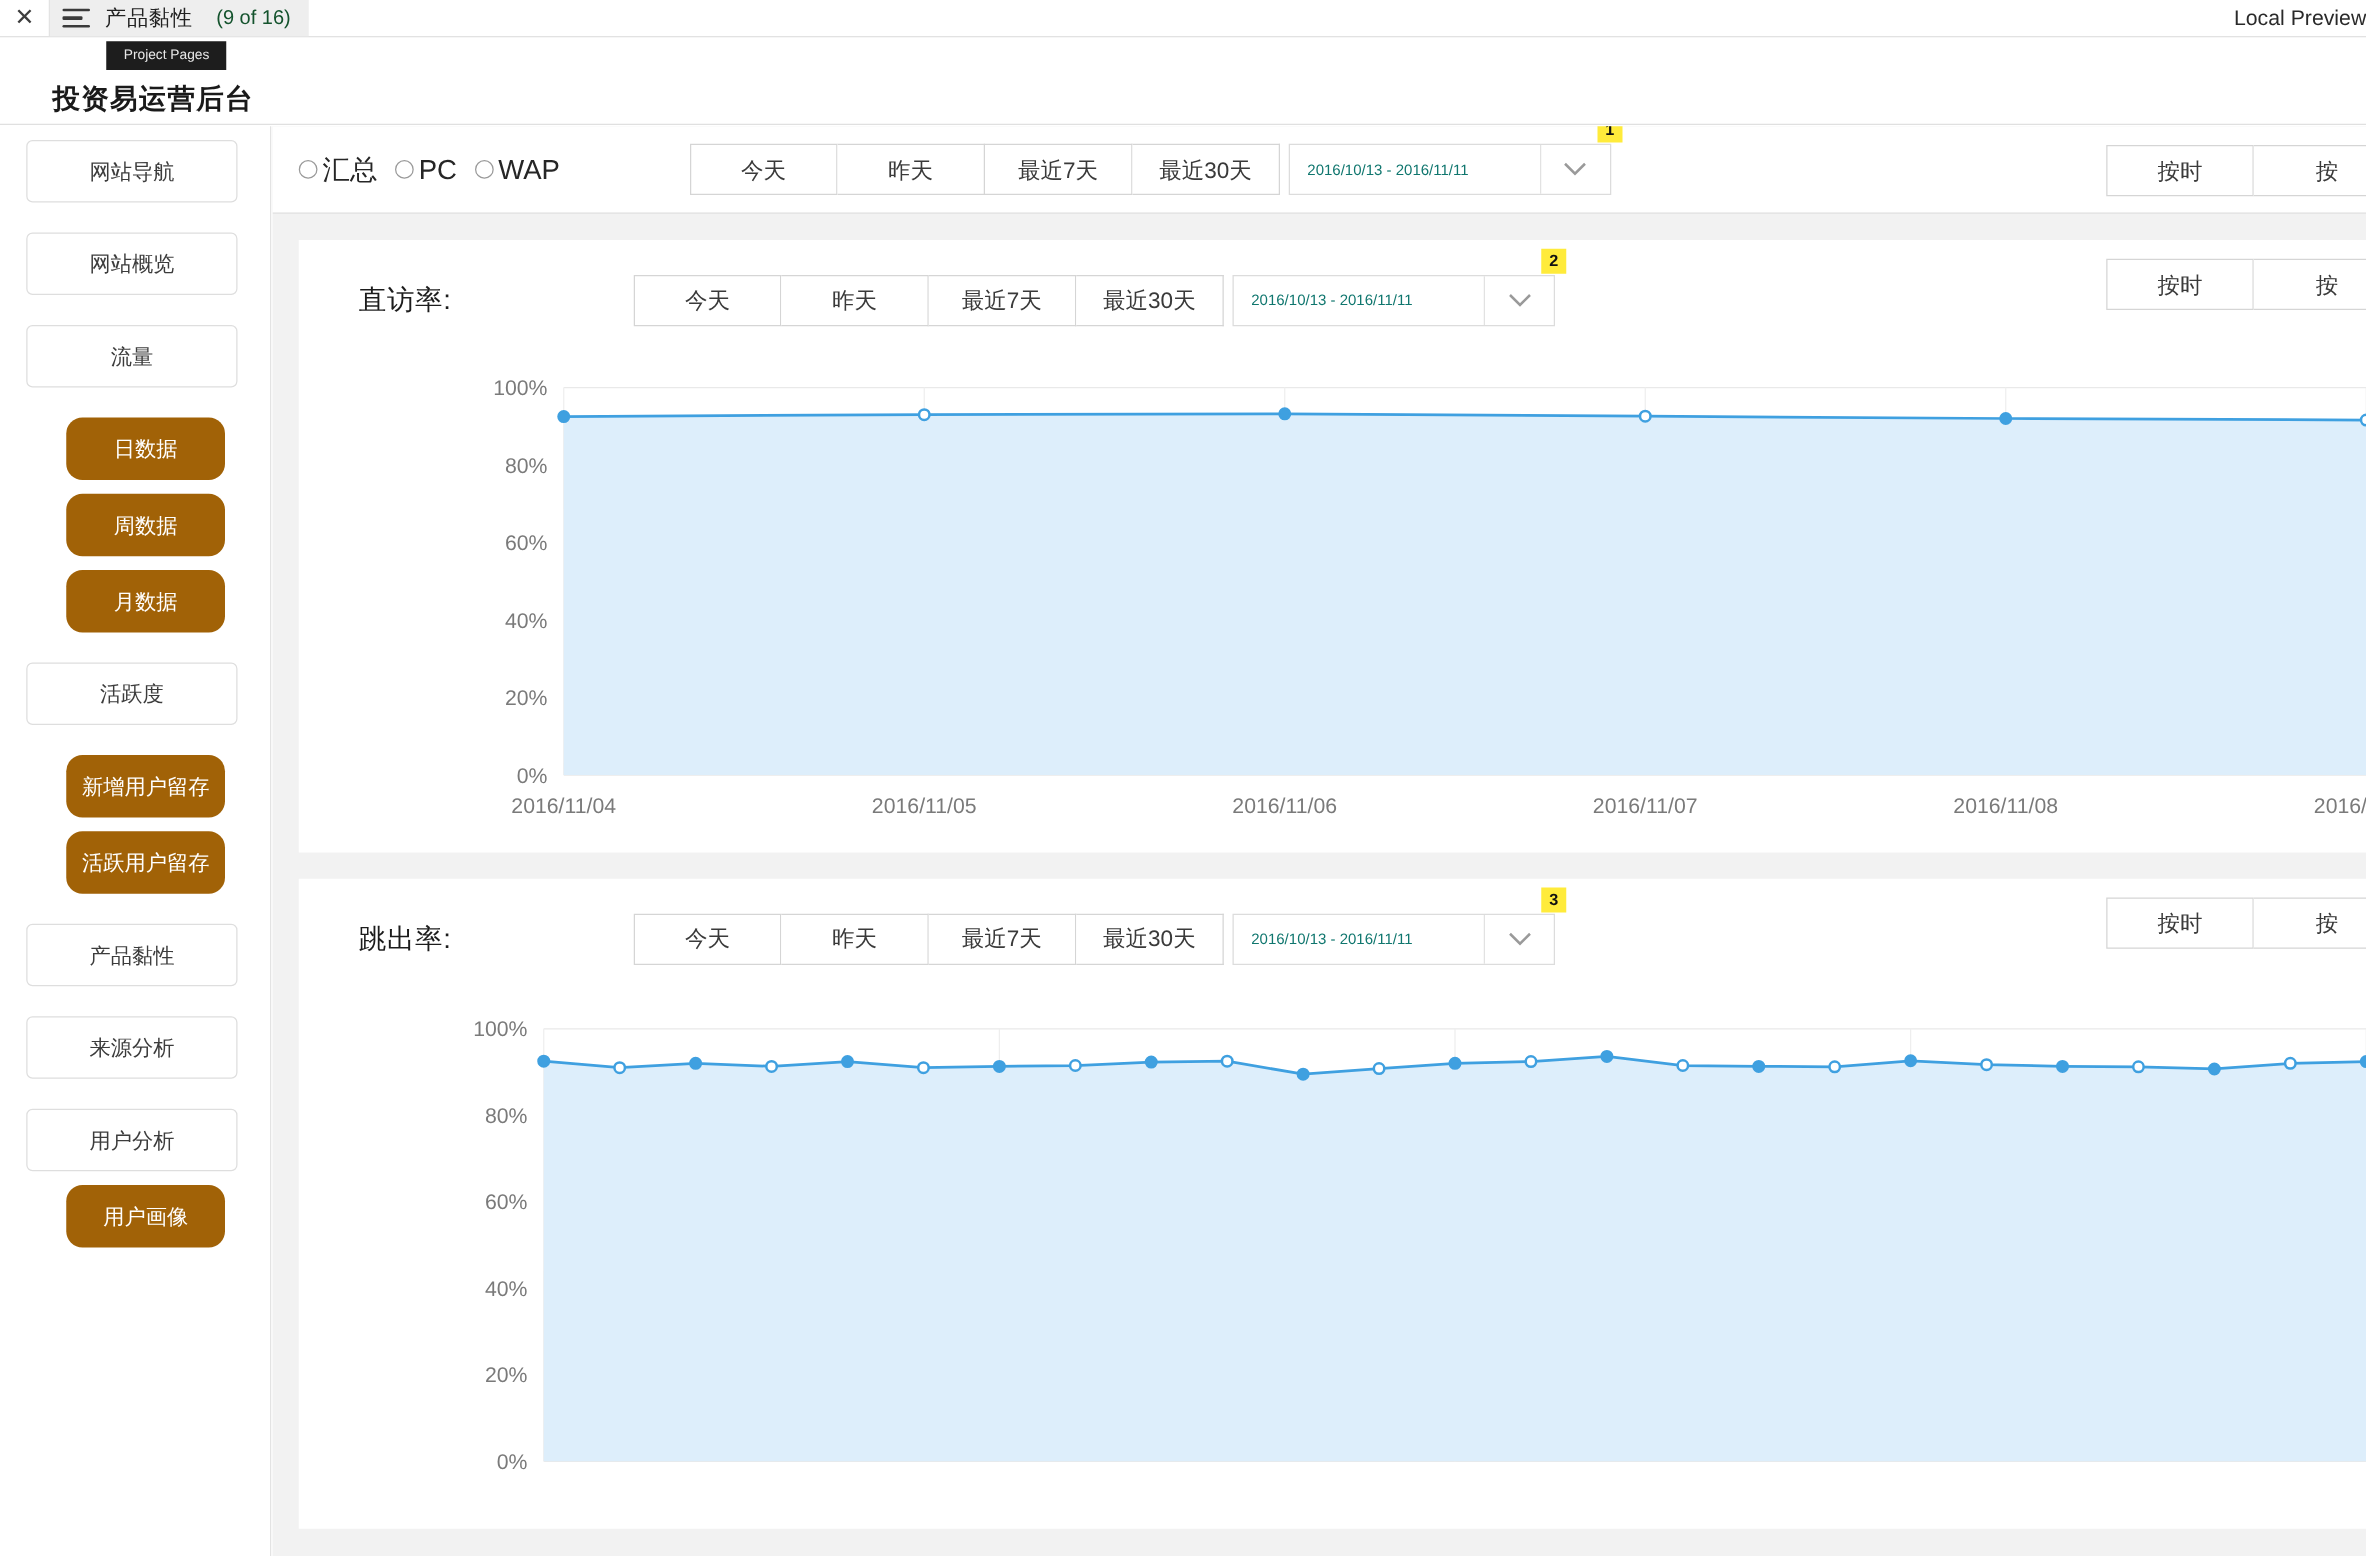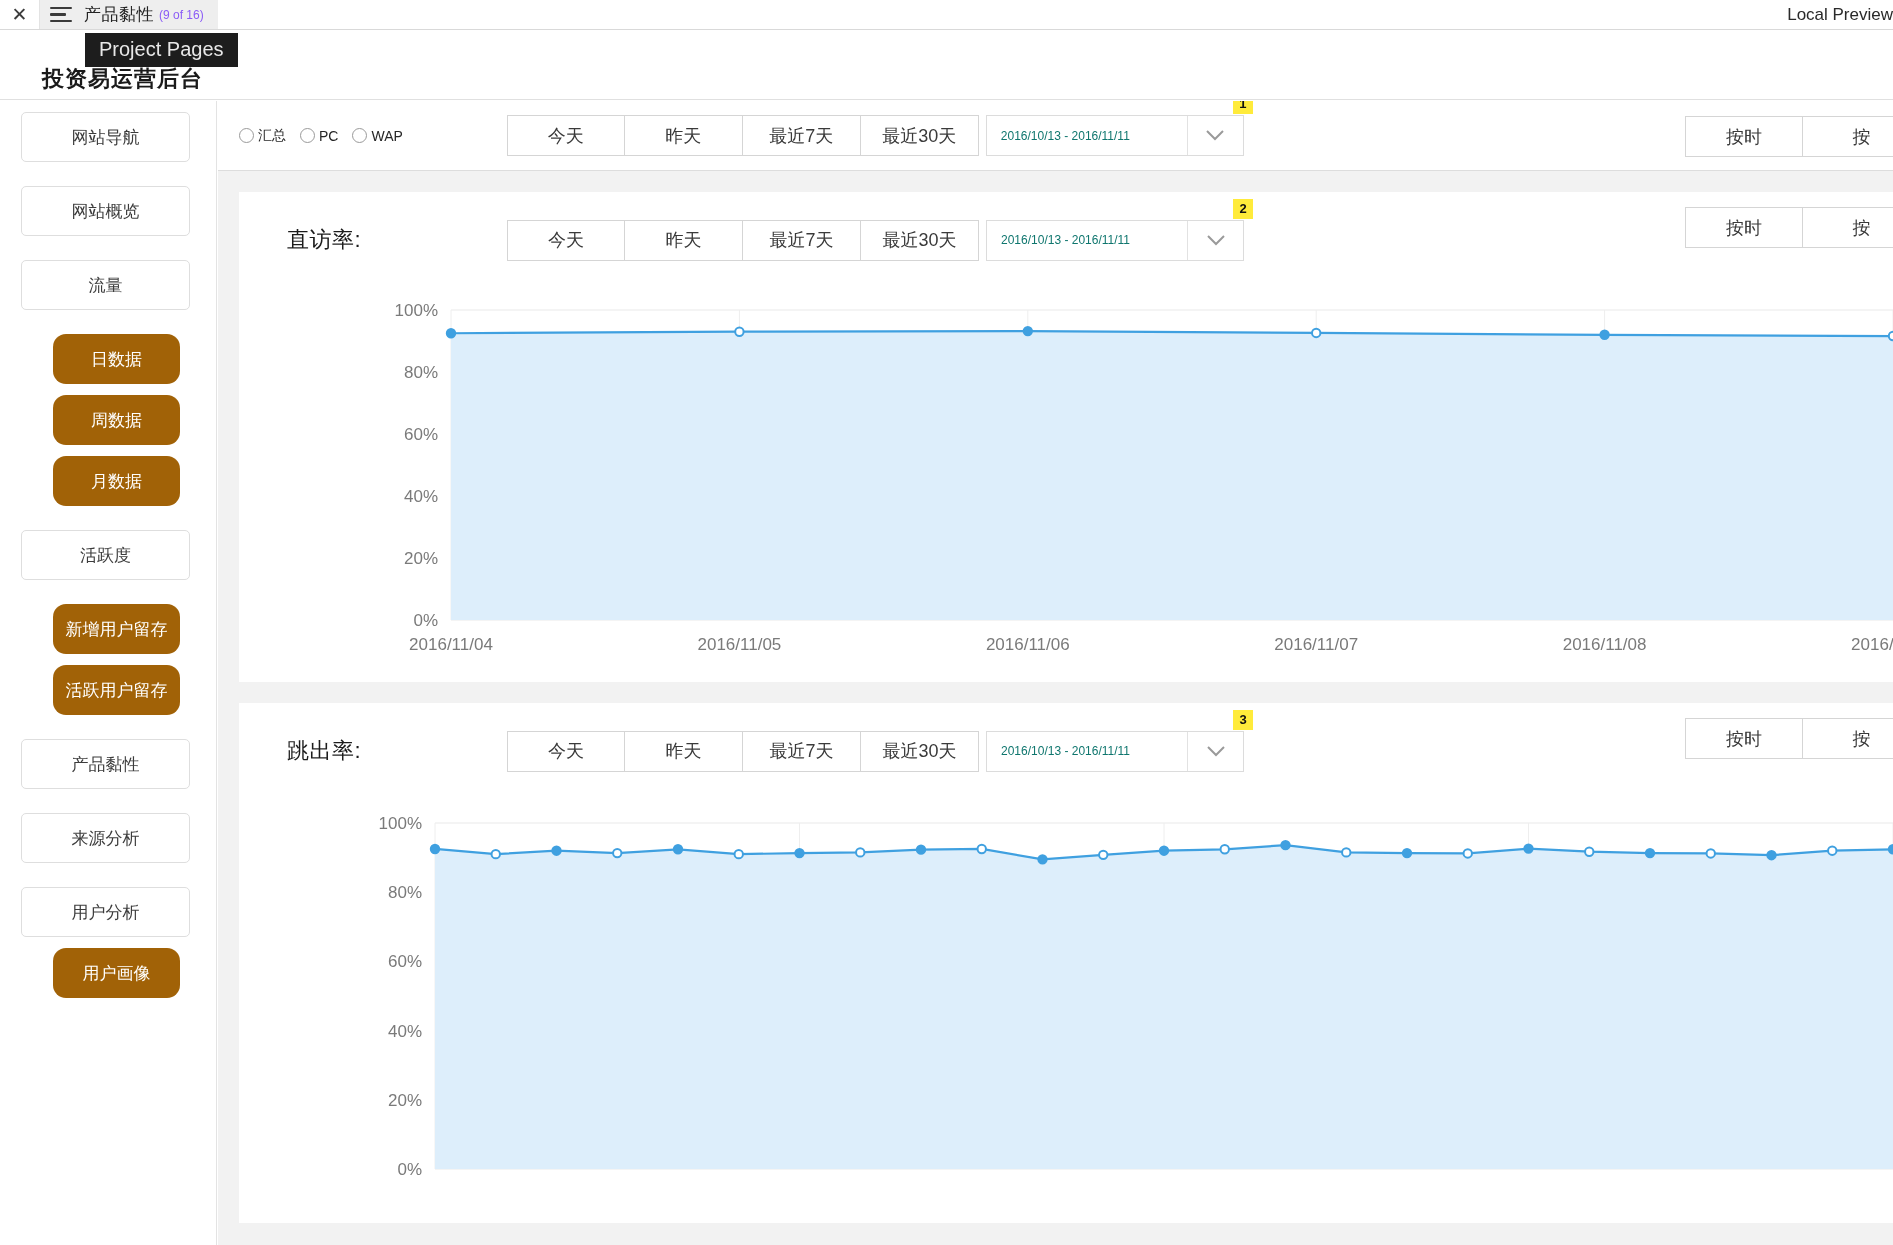--- a/index.html
+++ b/index.html
@@ -39,37 +39,37 @@
     margin-right: 12px;
   }
   .hamburger span { display: block; height: 2.5px; background: #3a3a3a; border-radius: 1px;}
   .hamburger span:nth-child(1) { width: 22px; }
   .hamburger span:nth-child(2) { width: 16px; }
   .hamburger span:nth-child(3) { width: 22px; }
   .chrome-pagename {
     font-size: 17px; color: #222; letter-spacing: 0.5px;
   }
   .chrome-pagecount {
-    font-size: 12px; color: #8b5cf6; margin-left: 5px;
+    font-size: 16px; color: #14532d; margin-left: 19px;
   }
   .chrome-centertitle {
     position: absolute; left: 0; right: 0; top: 0;
     height: 29px; line-height: 29px;
     text-align: right;
     font-size: 17px; color: #2a2a2a;
     pointer-events: none;
   }
 
   
   .tooltip {
     position: absolute;
     left: 85px; top: 33px;
     background: #1d1d1d;
     color: #e8e8e8;
-    font-size: 20px;
+    font-size: 11px;
     padding: 5px 14px 6px 14px;
     z-index: 50;
     white-space: nowrap;
   }
 
   
   .app-header {
     position: absolute; top: 30px; left: 0;
     width: 1893px; height: 70px;
     background: #ffffff;
@@ -130,21 +130,21 @@
     border-bottom: 1px solid #dddddd;
     display: flex; align-items: center;
   }
   .radio-group {
     display: flex; align-items: center;
     margin-left: 21px;
     gap: 14px;
   }
   .radio-item {
     display: flex; align-items: center;
-    font-size: 14px; color: #262626;
+    font-size: 22px; color: #262626;
     cursor: pointer;
     justify-content: space-between;
   }
   .radio-circle {
     width: 15px; height: 15px;
     border: 1px solid #9a9a9a;
     border-radius: 50%;
     background: #fff;
     margin-right: 4px;
     flex: none;

